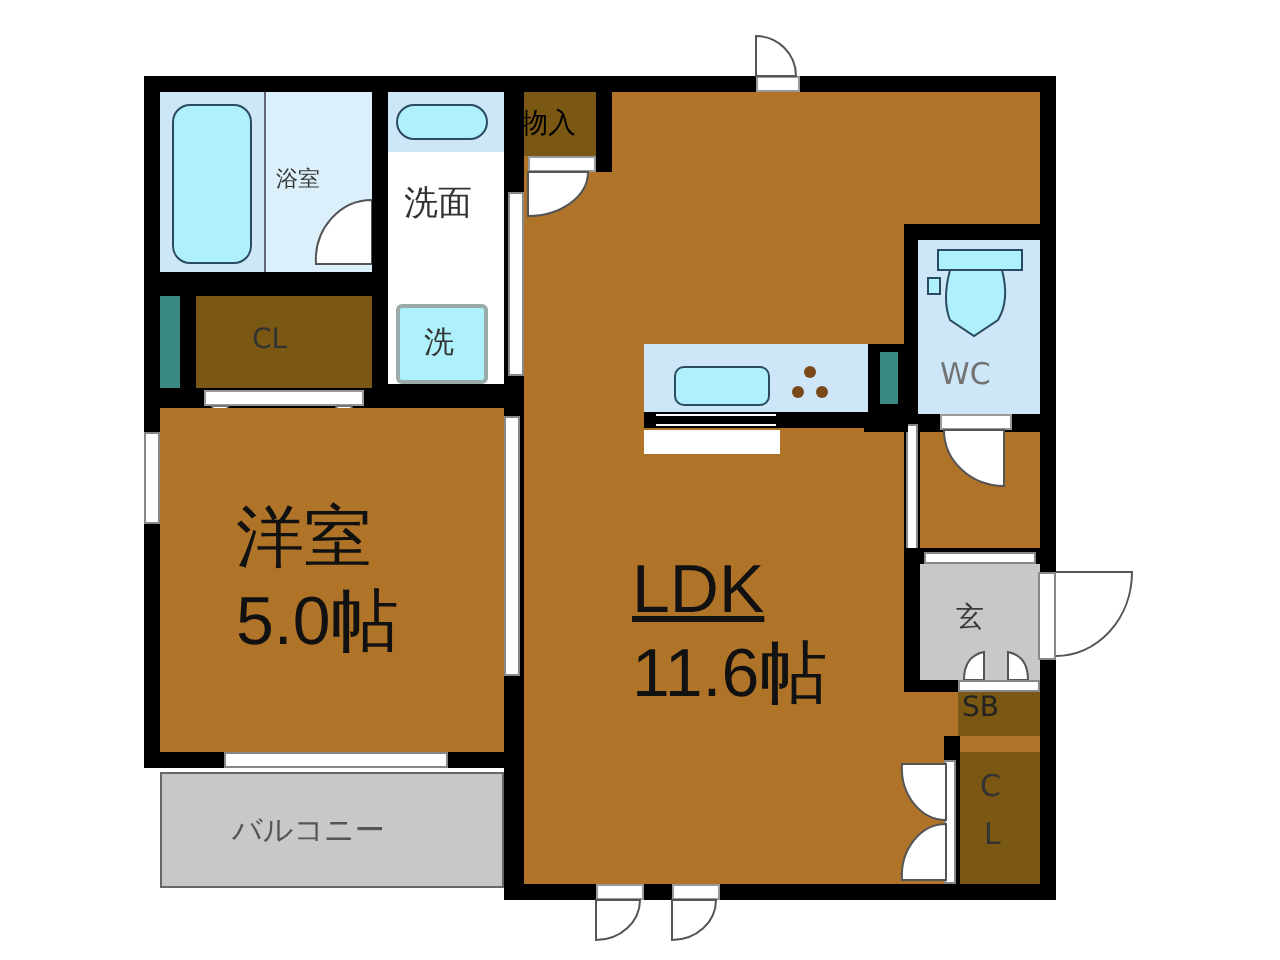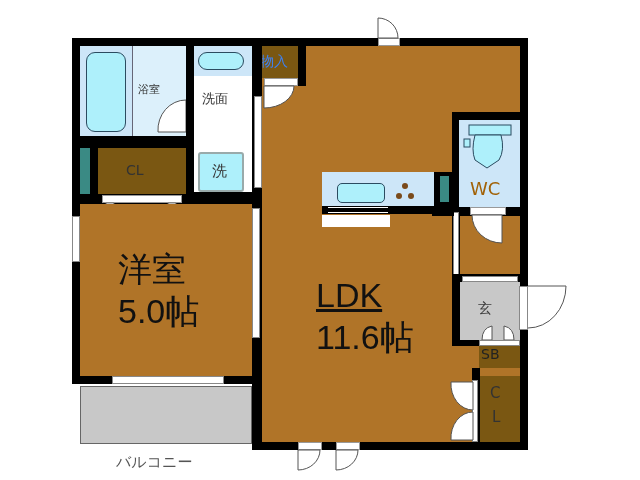--- a/index.html
+++ b/index.html
@@ -25,21 +25,21 @@
 <div class="abs floor" style="left:262px;top:46px;width:258px;height:396px;"></div>
 
 <div class="abs wall" style="left:452px;top:112px;width:76px;height:104px;"></div>
 <div class="abs bathblue" style="left:459px;top:120px;width:61px;height:87px;"></div>
 
 <svg style="left:459px;top:120px;" width="61" height="87">
   <rect x="10" y="5" width="42" height="10" fill="#aef0fb" stroke="#2b4b60" stroke-width="1"></rect>
   <rect x="5" y="19" width="6" height="8" fill="#aef0fb" stroke="#2b4b60" stroke-width="1"></rect>
   <path d="M16 15 Q12 30 16 40 L28 48 L40 40 Q46 30 42 15 Z" fill="#aef0fb" stroke="#2b4b60" stroke-width="1"></path>
 </svg>
-<div class="lbl" style="left:470px;top:178px;font-size:18px;color:#a16207;">WC</div>
+<div class="lbl" style="left:470px;top:178px;font-size:15px;color:#737373;">WC</div>
 
 <div class="abs floor" style="left:460px;top:216px;width:60px;height:58px;"></div>
 <div class="abs wall" style="left:452px;top:212px;width:8px;height:132px;"></div>
 
 <div class="abs white" style="left:470px;top:207px;width:36px;height:8px;border:1px solid #999;"></div>
 <svg style="left:472px;top:215px;" width="34" height="28">
   <path d="M0 0 A30 28 0 0 0 30 28 L30 0 Z" fill="#ffffff" stroke="#555" stroke-width="1"></path>
 </svg>
 
 <div class="win" style="left:453px;top:212px;width:6px;height:98px;"></div>
@@ -78,42 +78,42 @@
 <div class="abs" style="left:337px;top:183px;width:48px;height:20px;background:#aef0fb;border:1px solid #2b4b60;border-radius:5px;"></div>
 <svg style="left:395px;top:182px;" width="20" height="22">
   <circle cx="10" cy="4" r="3" fill="#7a4a1a"></circle>
   <circle cx="4" cy="14" r="3" fill="#7a4a1a"></circle>
   <circle cx="16" cy="14" r="3" fill="#7a4a1a"></circle>
 </svg>
 <div class="abs white" style="left:322px;top:215px;width:68px;height:12px;"></div>
 <div class="abs" style="left:328px;top:207px;width:60px;height:6px;border-top:1px solid #fff;border-bottom:1px solid #fff;"></div>
 
 <div class="abs closet" style="left:260px;top:46px;width:38px;height:32px;"></div>
-<div class="lbl" style="left:260px;top:53px;font-size:14px;color:#3b82f6;">物入</div>
+<div class="lbl" style="left:260px;top:53px;font-size:14px;color:#000000;">物入</div>
 <div class="abs wall" style="left:298px;top:46px;width:8px;height:40px;"></div>
 <div class="abs white" style="left:264px;top:78px;width:34px;height:8px;border:1px solid #999;"></div>
 <svg style="left:264px;top:86px;" width="32" height="24">
   <path d="M0 0 L30 0 A30 22 0 0 1 0 22 Z" fill="#fff" stroke="#555" stroke-width="1"></path>
 </svg>
 
 <div class="abs bathblue" style="left:80px;top:46px;width:106px;height:90px;"></div>
 <div class="abs" style="left:86px;top:52px;width:40px;height:80px;background:#aef0fb;border:1px solid #2b4b60;border-radius:9px;"></div>
 <div class="abs" style="left:132px;top:46px;width:1px;height:90px;background:#667;"></div>
 <div class="abs" style="left:133px;top:46px;width:53px;height:90px;background:#dcf0fb;"></div>
 <div class="lbl" style="left:138px;top:82px;font-size:11px;color:#333;">浴室</div>
 <svg style="left:158px;top:100px;" width="28" height="34">
   <path d="M28 0 L28 32 L0 32 A28 30 0 0 1 28 0 Z" fill="#fff" stroke="#555" stroke-width="1"></path>
 </svg>
 <div class="abs white" style="left:186px;top:100px;width:8px;height:32px;border:1px solid #999;"></div>
 
 <div class="abs wall" style="left:186px;top:46px;width:8px;height:150px;"></div>
 <div class="abs white" style="left:194px;top:46px;width:58px;height:146px;"></div>
 <div class="abs bathblue" style="left:194px;top:46px;width:58px;height:30px;"></div>
 <div class="abs" style="left:198px;top:52px;width:46px;height:18px;background:#aef0fb;border:1px solid #2b4b60;border-radius:9px;"></div>
-<div class="lbl" style="left:202px;top:90px;font-size:13px;color:#333;text-align:right;">洗面</div>
+<div class="lbl" style="left:202px;top:90px;font-size:17px;color:#333;text-align:right;">洗面</div>
 <div class="abs" style="left:198px;top:152px;width:46px;height:40px;background:#aef0fb;border:2px solid #9aa;border-radius:3px;"></div>
 <div class="lbl" style="left:212px;top:162px;font-size:15px;color:#333;">洗</div>
 <div class="abs wall" style="left:252px;top:46px;width:10px;height:396px;"></div>
 <div class="win" style="left:254px;top:96px;width:8px;height:92px;"></div>
 
 <div class="abs teal" style="left:80px;top:148px;width:10px;height:46px;"></div>
 <div class="abs closet" style="left:98px;top:148px;width:88px;height:46px;"></div>
 <div class="lbl" style="left:126px;top:162px;font-size:14px;color:#333;">CL</div>
 <div class="abs white" style="left:102px;top:195px;width:80px;height:8px;border:1px solid #999;"></div>
 <svg style="left:104px;top:203px;" width="76" height="12">
@@ -122,21 +122,21 @@
 
 <div class="abs floor" style="left:80px;top:204px;width:172px;height:172px;"></div>
 <div class="biglbl" style="left:118px;top:250px;font-size:34px;">洋室</div>
 <div class="biglbl" style="left:118px;top:292px;font-size:34px;">5.0帖</div>
 <div class="win" style="left:72px;top:216px;width:8px;height:46px;"></div>
 <div class="win" style="left:252px;top:208px;width:8px;height:130px;"></div>
 <div class="win" style="left:112px;top:376px;width:112px;height:8px;"></div>
 
 <div class="abs white" style="left:72px;top:384px;width:180px;height:66px;"></div>
 <div class="abs gray" style="left:80px;top:386px;width:172px;height:58px;border:1px solid #666;"></div>
-<div class="lbl" style="left:116px;top:406px;font-size:15px;color:#555;margin-top:47px;">バルコニー</div>
+<div class="lbl" style="left:116px;top:406px;font-size:15px;color:#555;">バルコニー</div>
 
 <div class="biglbl" style="left:316px;top:276px;font-size:34px;text-decoration:underline;">LDK</div>
 <div class="biglbl" style="left:316px;top:318px;font-size:34px;">11.6帖</div>
 
 <div class="abs white" style="left:378px;top:38px;width:22px;height:8px;border:1px solid #999;"></div>
 <svg style="left:378px;top:18px;" width="24" height="20">
   <path d="M0 20 L0 0 A20 20 0 0 1 20 20 Z" fill="#fff" stroke="#555" stroke-width="1"></path>
 </svg>
 
 <div class="abs white" style="left:298px;top:442px;width:24px;height:8px;border:1px solid #999;"></div>

